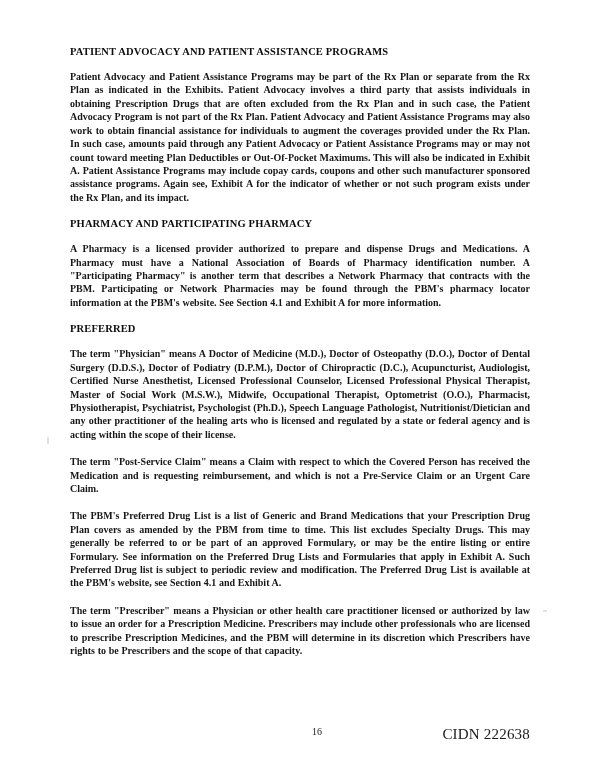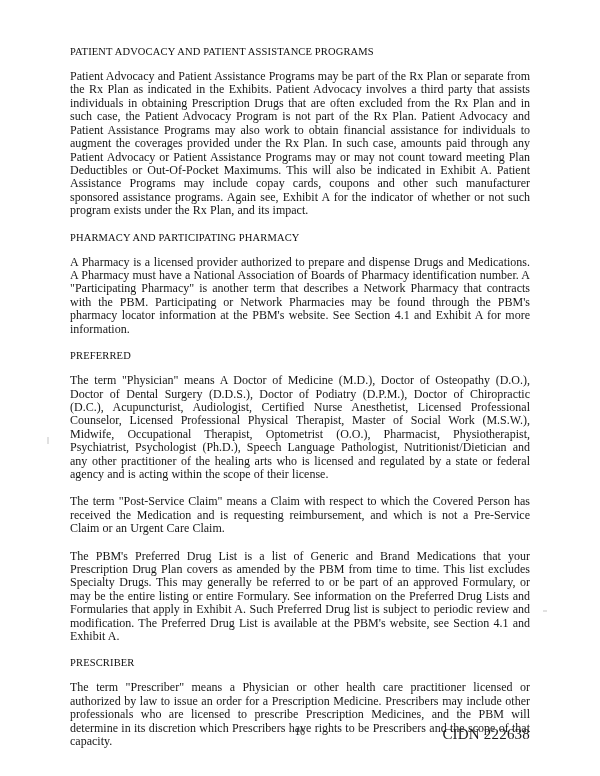--- a/index.html
+++ b/index.html
@@ -26,48 +26,49 @@
   }
   .content {
     position: absolute;
     left: 70px;
     top: 46px;
     width: 460px;
   }
   .section { margin: 0 0 0 0; }
   h2.heading {
     font-size: 10.5px;
-    font-weight: normal;
+    font-weight: bold;
     letter-spacing: 0.15px;
     margin: 0 0 9px 0;
     line-height: 1.15;
     color: #0d0d0d;
     font-family: "Liberation Serif", "DejaVu Serif", serif;
   }
   p.body-text {
-    font-size: 12px;
+    font-size: 10px;
     line-height: 13.4px;
     text-align: justify;
     text-justify: inter-word;
     margin: 12px 0 14px 0;
     color: #161616;
     word-spacing: 0.2px;
+    font-weight: bold;
   }
   p.body-text.last { margin-bottom: 14px; }
   .section + .section { margin-top: 0; }
   .footer {
     position: absolute;
     left: 70px;
     top: 726px;
     width: 460px;
     height: 20px;
   }
   .footer .page-number {
     position: absolute;
-    left: 0;
+    left: 17px;
     top: 0;
     width: 460px;
     text-align: center;
     font-size: 10px;
     color: #1a1a1a;
   }
   .footer .doc-id {
     position: absolute;
     right: 0;
     top: 0;
@@ -108,21 +109,20 @@
 
     <div class="section">
       <p class="body-text">The term "Post-Service Claim" means a Claim with respect to which the Covered Person has received the Medication and is requesting reimbursement, and which is not a Pre-Service Claim or an Urgent Care Claim.</p>
     </div>
 
     <div class="section">
       <p class="body-text">The PBM's Preferred Drug List is a list of Generic and Brand Medications that your Prescription Drug Plan covers as amended by the PBM from time to time. This list excludes Specialty Drugs. This may generally be referred to or be part of an approved Formulary, or may be the entire listing or entire Formulary. See information on the Preferred Drug Lists and Formularies that apply in Exhibit A. Such Preferred Drug list is subject to periodic review and modification. The Preferred Drug List is available at the PBM's website, see Section 4.1 and Exhibit A.</p>
     </div>
 
     <div class="section">
-      <h2 class="heading">PRESCRIBER</h2>
       <p class="body-text last">The term "Prescriber" means a Physician or other health care practitioner licensed or authorized by law to issue an order for a Prescription Medicine. Prescribers may include other professionals who are licensed to prescribe Prescription Medicines, and the PBM will determine in its discretion which Prescribers have rights to be Prescribers and the scope of that capacity.</p>
     </div>
 
   </div>
 
   <div class="scan-mark m1"></div>
   <div class="scan-mark m2"></div>
 
   <div class="footer">
     <div class="page-number">16</div>

